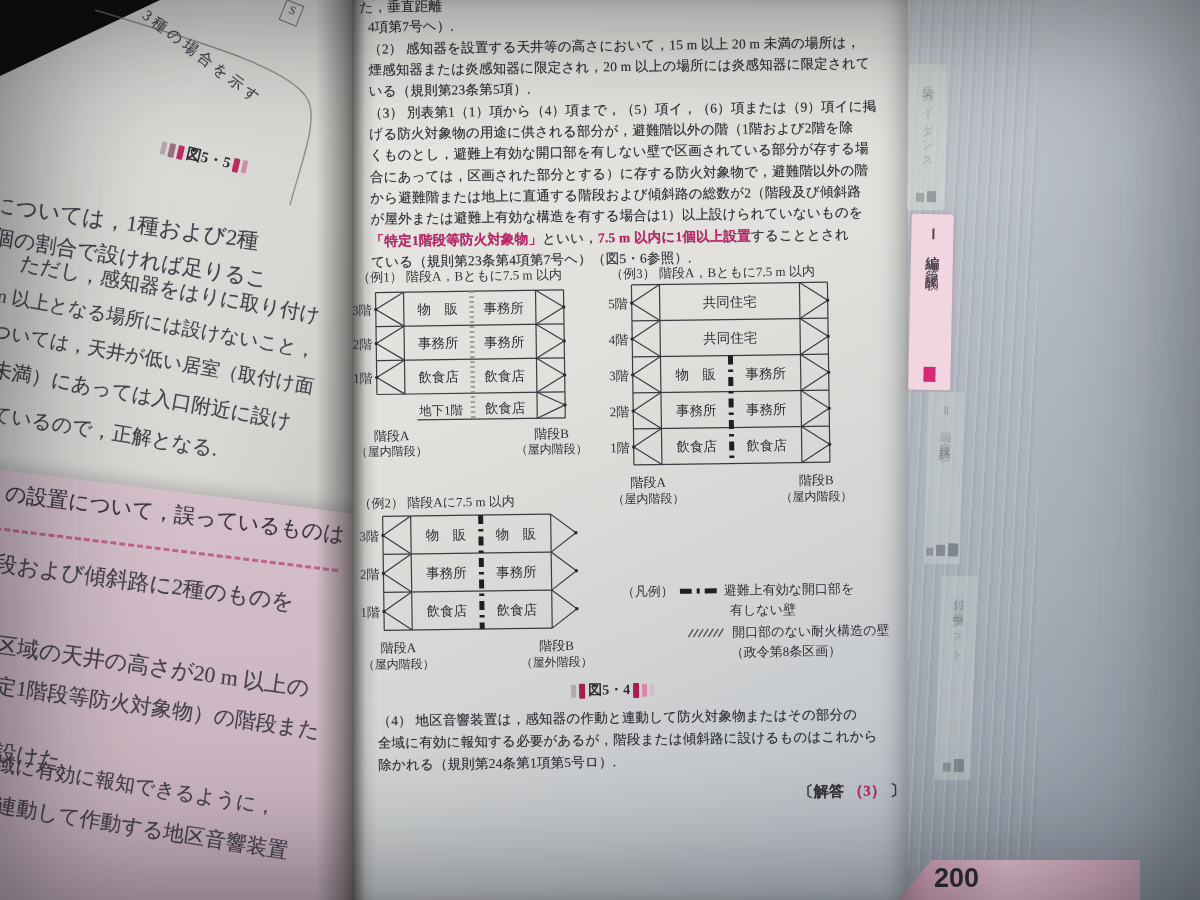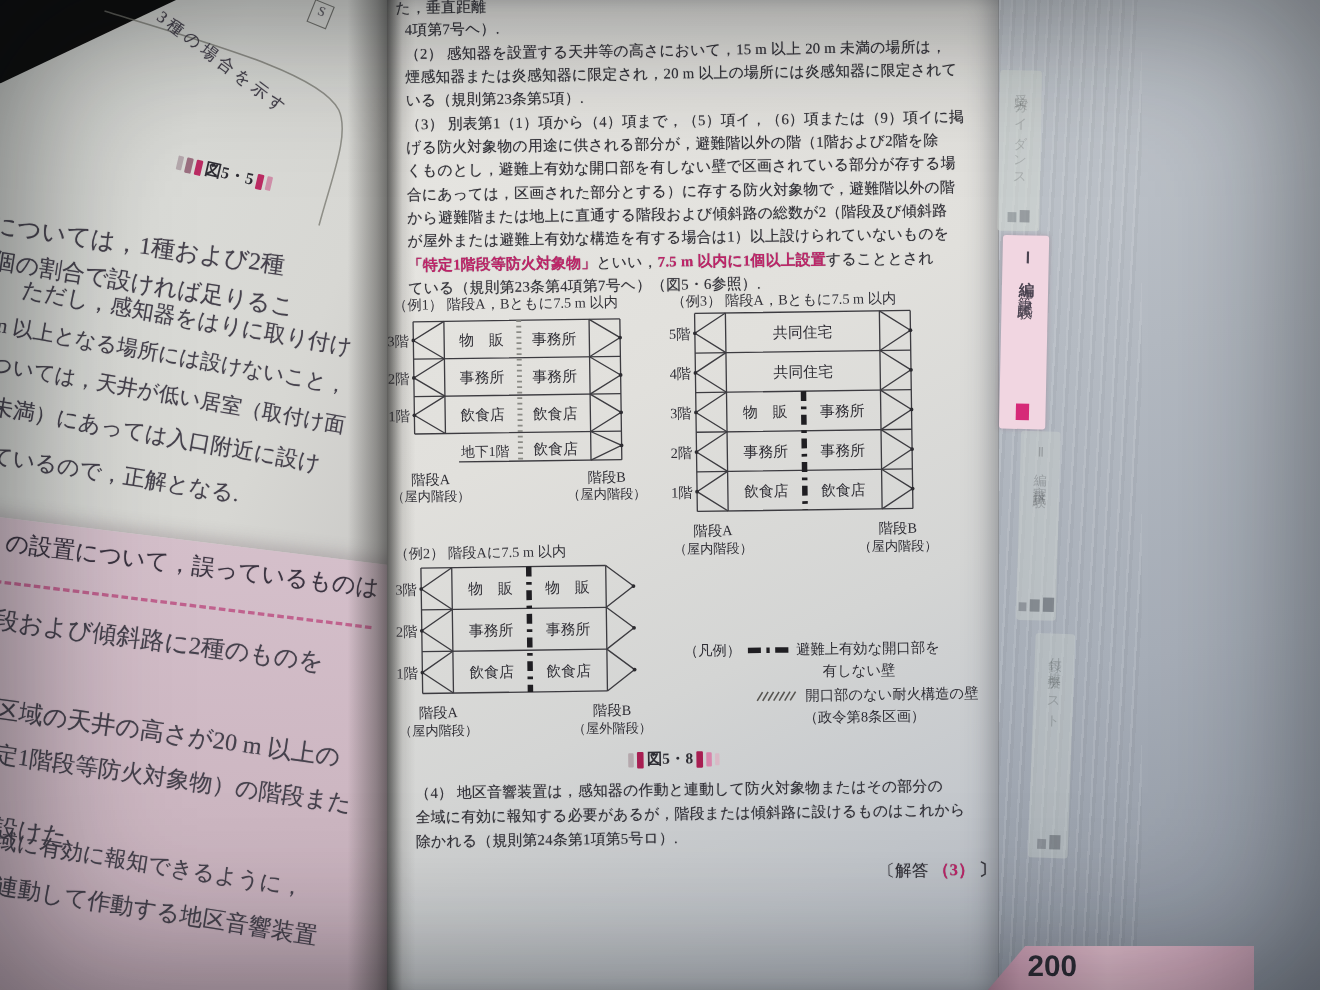--- a/index.html
+++ b/index.html
@@ -218,21 +218,21 @@
     <text x="196" y="156" font-size="12" text-anchor="middle">（屋外階段）</text>
   </svg>
 
   <div class="legend-line" style="left:262px;top:586px">
     <span>（凡例）</span>
     <svg width="38" height="10">
         <line x1="0" y1="5" x2="38" y2="5" stroke="#1f1e22" stroke-width="5" stroke-dasharray="12,5,3,5"></line>
       </svg>
     <span>避難上有効な開口部を</span>
   </div>
-  <div class="legend-line" style="left:388px;top:606px">
+  <div class="legend-line" style="left:370px;top:606px">
     <span>有しない壁</span>
   </div>
   <div class="legend-line" style="left:326px;top:628px">
     <svg width="40" height="12">
       <g stroke="#55534f" stroke-width="1.4">
         <line x1="2" y1="10" x2="7" y2="2"></line>
           <line x1="7" y1="10" x2="12" y2="2"></line>
           <line x1="12" y1="10" x2="17" y2="2"></line>
         <line x1="17" y1="10" x2="22" y2="2"></line>
           <line x1="22" y1="10" x2="27" y2="2"></line>
@@ -242,32 +242,32 @@
     </svg>
     <span>開口部のない耐火構造の壁</span>
   </div>
   <div class="legend-line" style="left:370px;top:648px">
     <span>（政令第8条区画）</span>
   </div>
 
   <div class="cap" style="left:210px;top:684px">
     <span class="cap-mark" style="width:5px;height:13px;background:#b5a8ad"></span>
     <span class="cap-mark" style="width:6px;height:15px;background:#a81e52"></span>
-    <span>図5・8</span>
+    <span>図5・4</span>
     <span class="cap-mark" style="width:6px;height:15px;background:#a81e52"></span>
     <span class="cap-mark" style="width:5px;height:13px;background:#d984ab"></span>
     <span class="cap-mark" style="width:4px;height:11px;background:#d9b9c6"></span>
   </div>
 
   <div class="ln" style="left:16px;top:712px">（4） 地区音響装置は，感知器の作動と連動して防火対象物またはその部分の</div>
   <div class="ln" style="left:16px;top:734px">全域に有効に報知する必要があるが，階段または傾斜路に設けるものはこれから</div>
   <div class="ln" style="left:16px;top:756px">除かれる（規則第24条第1項第5号ロ）.</div>
 
   <div class="ln" style="left:436px;top:788px;font-size:15px">
-    <span style="font-weight:normal">〔解答</span>
+    <span style="font-weight:bold">〔解答</span>
     <span class="em">（3）</span>
     <span style="font-weight:bold">〕</span>
   </div>
 </div>
 
 <div id="right-strip" class="abs">
   <div id="strip-streaks" class="abs"></div>
 </div>
 
 <div class="tab" style="left:908px;top:64px;width:38px;height:146px;background:rgba(212,216,212,.55);transform:rotate(1deg)">

